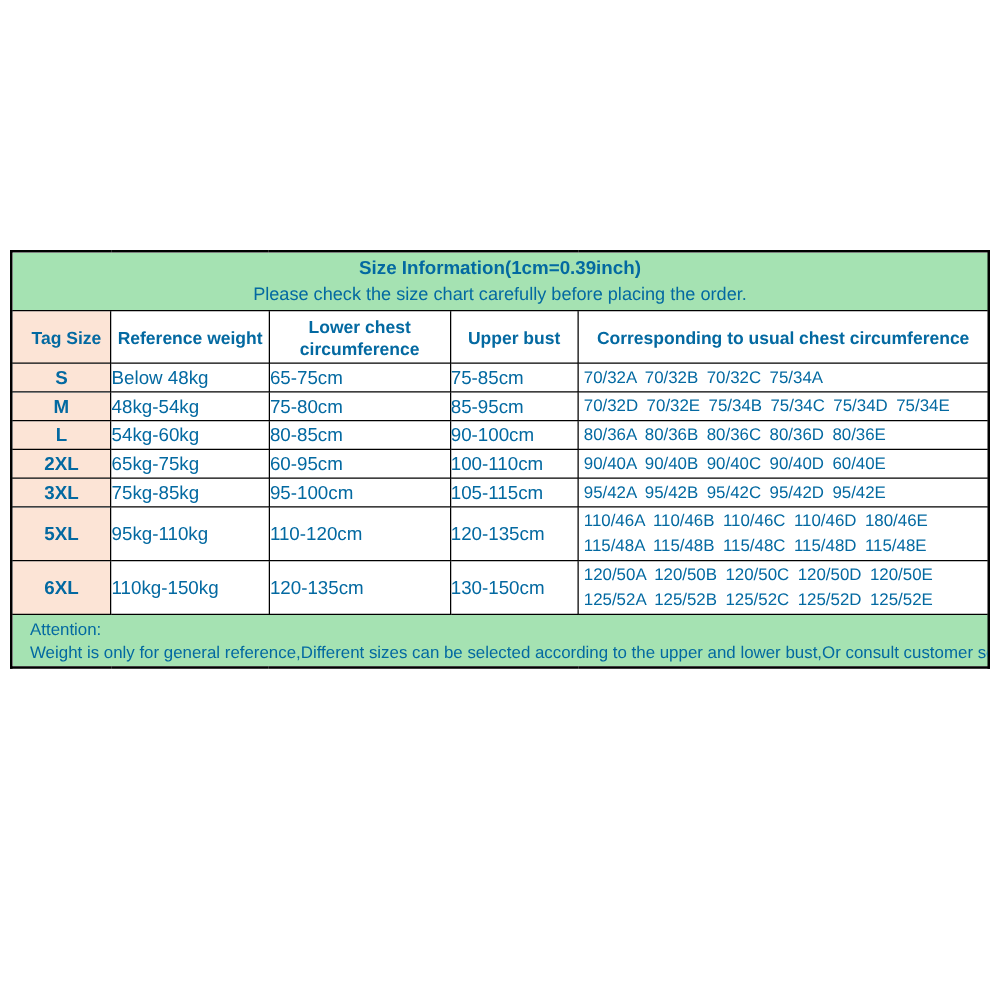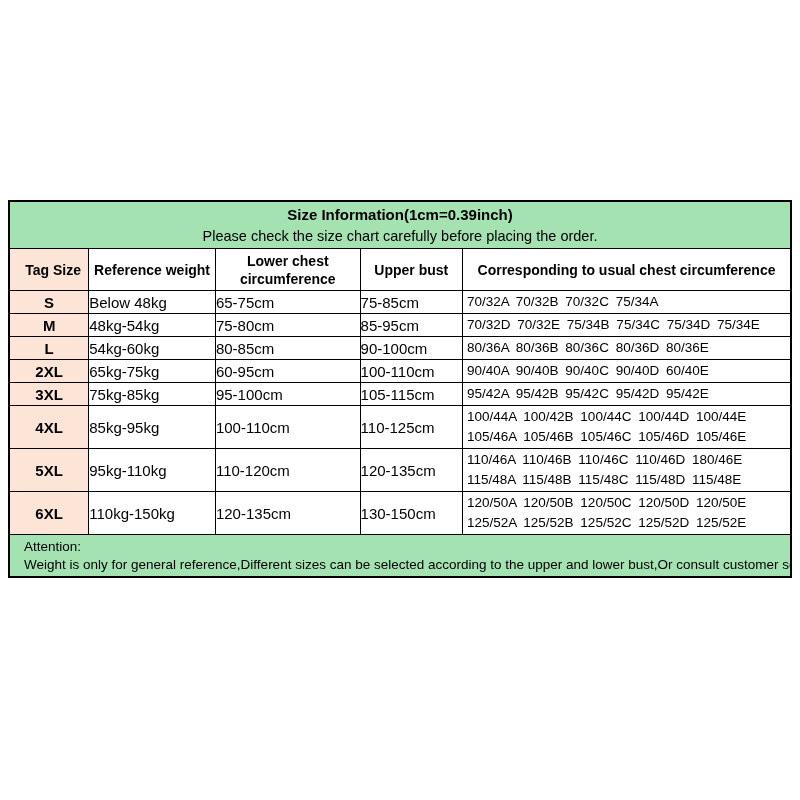--- a/index.html
+++ b/index.html
@@ -14,21 +14,21 @@
   table.size-table {
     position: absolute;
     left: 8px; top: 200px;
     width: 784px;
     border-collapse: collapse;
     table-layout: fixed;
     border: 2px solid #000000;
   }
   .size-table th, .size-table td {
     border: 1px solid #000000;
-    color: #000000;
+    color: #0369a1;
     vertical-align: middle;
     overflow: hidden;
   }
   .green { background: #a5e2b2; }
   .peach { background: #fce4d6; }
 
   .title-cell { height: 47px; text-align: center; padding: 2px 0; }
   .title-line { font-weight: bold; font-size: 15px; line-height: 22px; }
   .subtitle-line { font-weight: normal; font-size: 14.5px; line-height: 20px; }
 
@@ -134,30 +134,20 @@
         <td class="peach tag-cell">3XL</td>
         <td class="center-cell">75kg-85kg</td>
         <td class="center-cell">95-100cm</td>
         <td class="center-cell">105-115cm</td>
         <td class="corr-cell">
           <div class="corr-line">95/42A 95/42B 95/42C 95/42D 95/42E</div>
 
         </td>
       </tr>
       <tr class="row-double">
-        <td class="peach tag-cell">4XL</td>
-        <td class="center-cell">85kg-95kg</td>
-        <td class="center-cell">100-110cm</td>
-        <td class="center-cell">110-125cm</td>
-        <td class="corr-cell">
-          <div class="corr-line">100/44A 100/42B 100/44C 100/44D 100/44E</div>
-          <div class="corr-line">105/46A 105/46B 105/46C 105/46D 105/46E</div>
-        </td>
-      </tr>
-      <tr class="row-double">
         <td class="peach tag-cell">5XL</td>
         <td class="center-cell">95kg-110kg</td>
         <td class="center-cell">110-120cm</td>
         <td class="center-cell">120-135cm</td>
         <td class="corr-cell">
           <div class="corr-line">110/46A 110/46B 110/46C 110/46D 180/46E</div>
           <div class="corr-line">115/48A 115/48B 115/48C 115/48D 115/48E</div>
         </td>
       </tr>
       <tr class="row-double">

